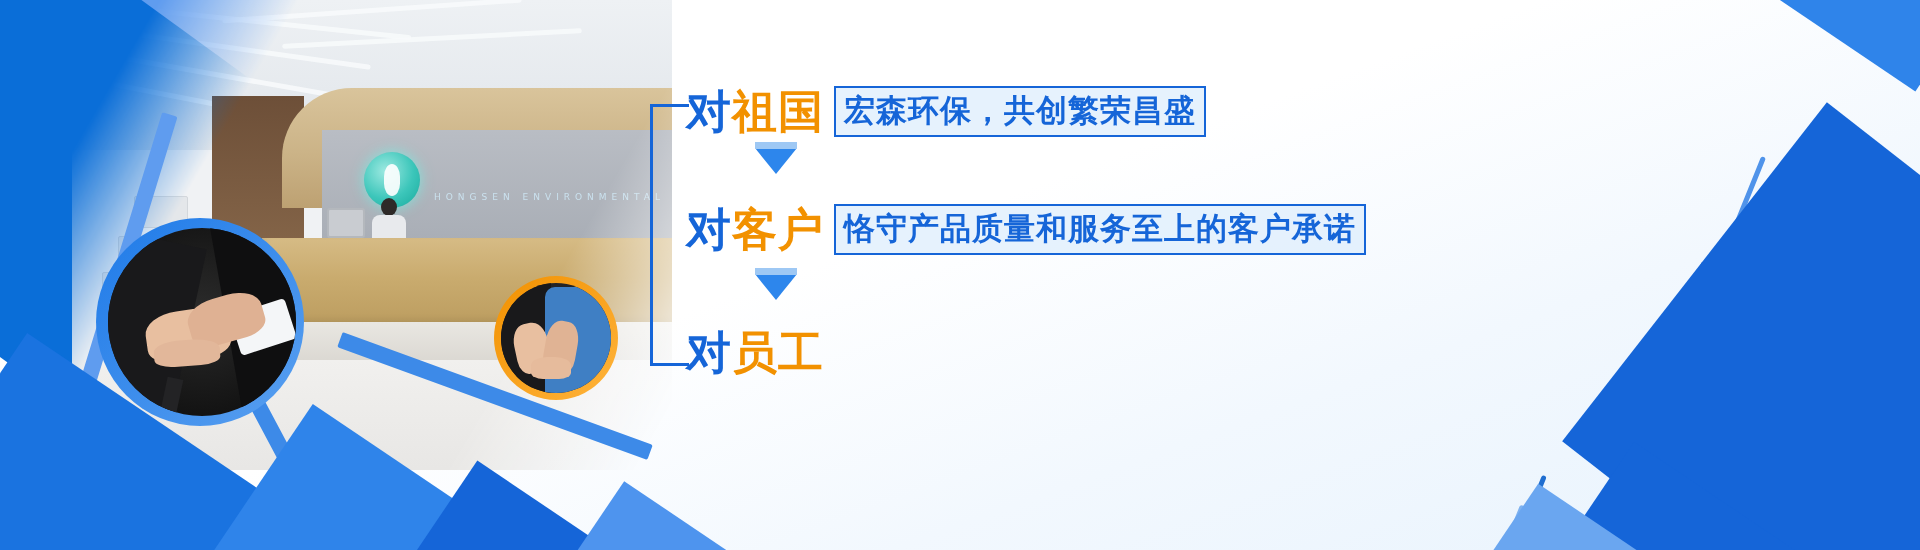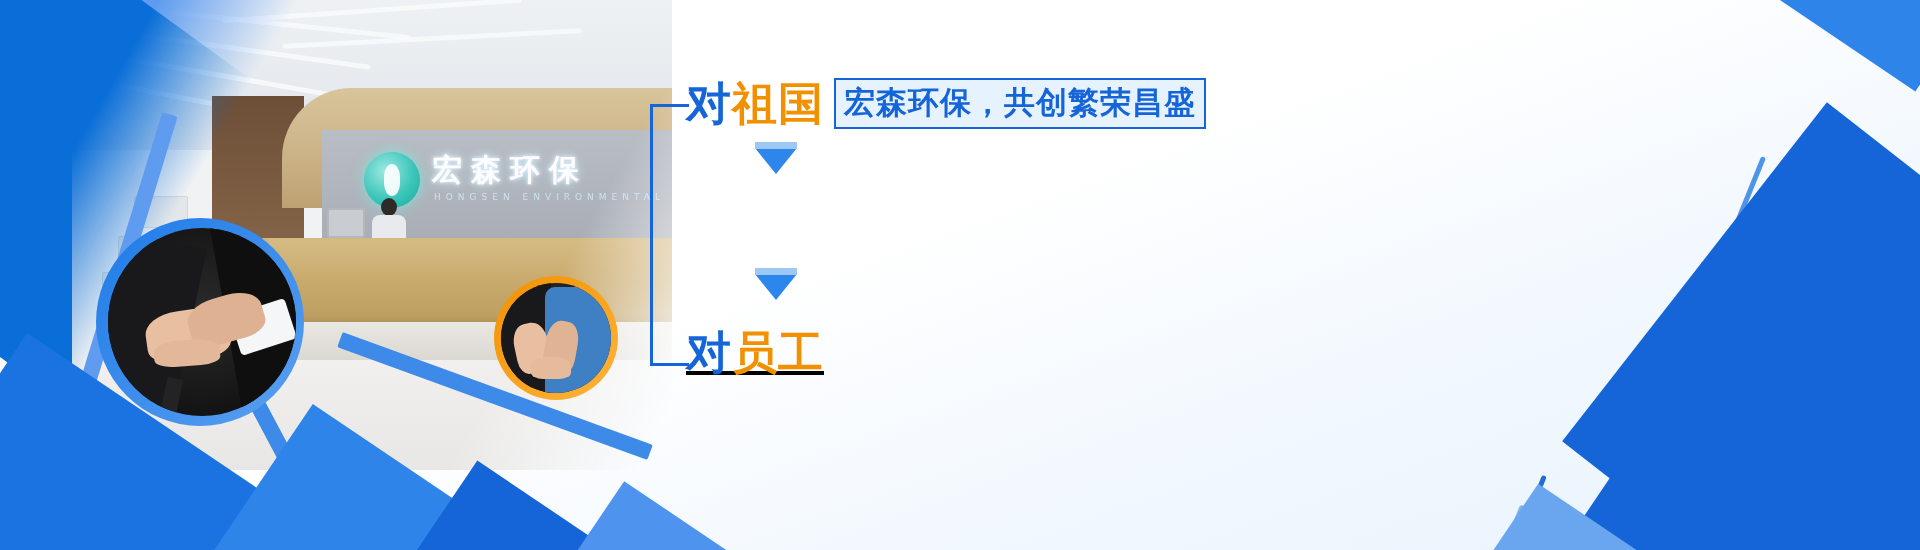--- a/index.html
+++ b/index.html
@@ -180,23 +180,23 @@
   #msg{
     position:absolute;left:650px;top:78px;width:720px;height:310px;
   }
   .bracket{
     position:absolute;left:0;top:26px;width:36px;height:256px;
     border-left:3px solid #1565d8;
     border-top:3px solid #1565d8;
     border-bottom:3px solid #1565d8;
   }
   .row{position:absolute;left:36px;display:flex;align-items:center;white-space:nowrap;}
-  .row-1{top:0;}
+  .row-1{top:8px;}
   .row-2{top:126px;}
-  .row-3{top:252px;text-decoration:underline;}
+  .row-3{top:252px;}
 
   .hdr{
     font-size:45px;font-weight:700;line-height:1;
     font-family:"DejaVu Sans","Liberation Sans",sans-serif;
     letter-spacing:1px;
   }
   .hdr .dui{color:#1565d8;}
   .hdr .kw{color:#f29100;}
 
   .slogan{
@@ -242,21 +242,20 @@
 
       <div class="shelf" style="left:62px;top:196px;width:52px;height:30px;"></div>
       <div class="shelf" style="left:46px;top:236px;width:40px;height:26px;"></div>
       <div class="shelf" style="left:96px;top:238px;width:40px;height:26px;"></div>
       <div class="shelf" style="left:30px;top:272px;width:112px;height:18px;"></div>
 
       <div class="wall-dark"></div>
       <div class="wall-wood"></div>
       <div class="logo-wall"></div>
       <div class="logo-badge"></div>
-      <div class="logo-text">宏森环保</div>
       <div class="logo-sub">HONGSEN ENVIRONMENTAL</div>
 
       <div class="monitor"></div>
       <div class="person">
         <div class="head"></div>
           <div class="body"></div>
       </div>
 
       <div class="counter"></div>
       <div class="counter-base"></div>
@@ -311,20 +310,26 @@
     <div class="arrow ar-1"></div>
     <div class="arrow ar-2"></div>
 
     <div class="row row-1">
       <div class="hdr">
         <span class="dui">对</span><span class="kw">祖国</span>
       </div>
       <div class="slogan">宏森环保，共创繁荣昌盛</div>
     </div>
 
+    <div class="row row-2">
+      <div class="hdr">
+        <span class="dui">对</span><span class="kw">客户</span>
+      </div>
+      <div class="slogan">恪守产品质量和服务至上的客户承诺</div>
+    </div>
 
     <div class="row row-3">
       <div class="hdr">
         <span class="dui">对</span><span class="kw">员工</span>
       </div>
     </div>
 
   </div>
 </div>
 

